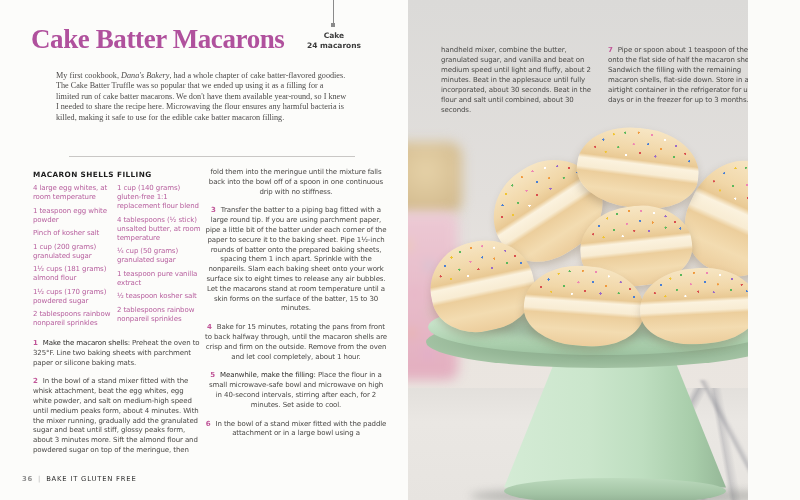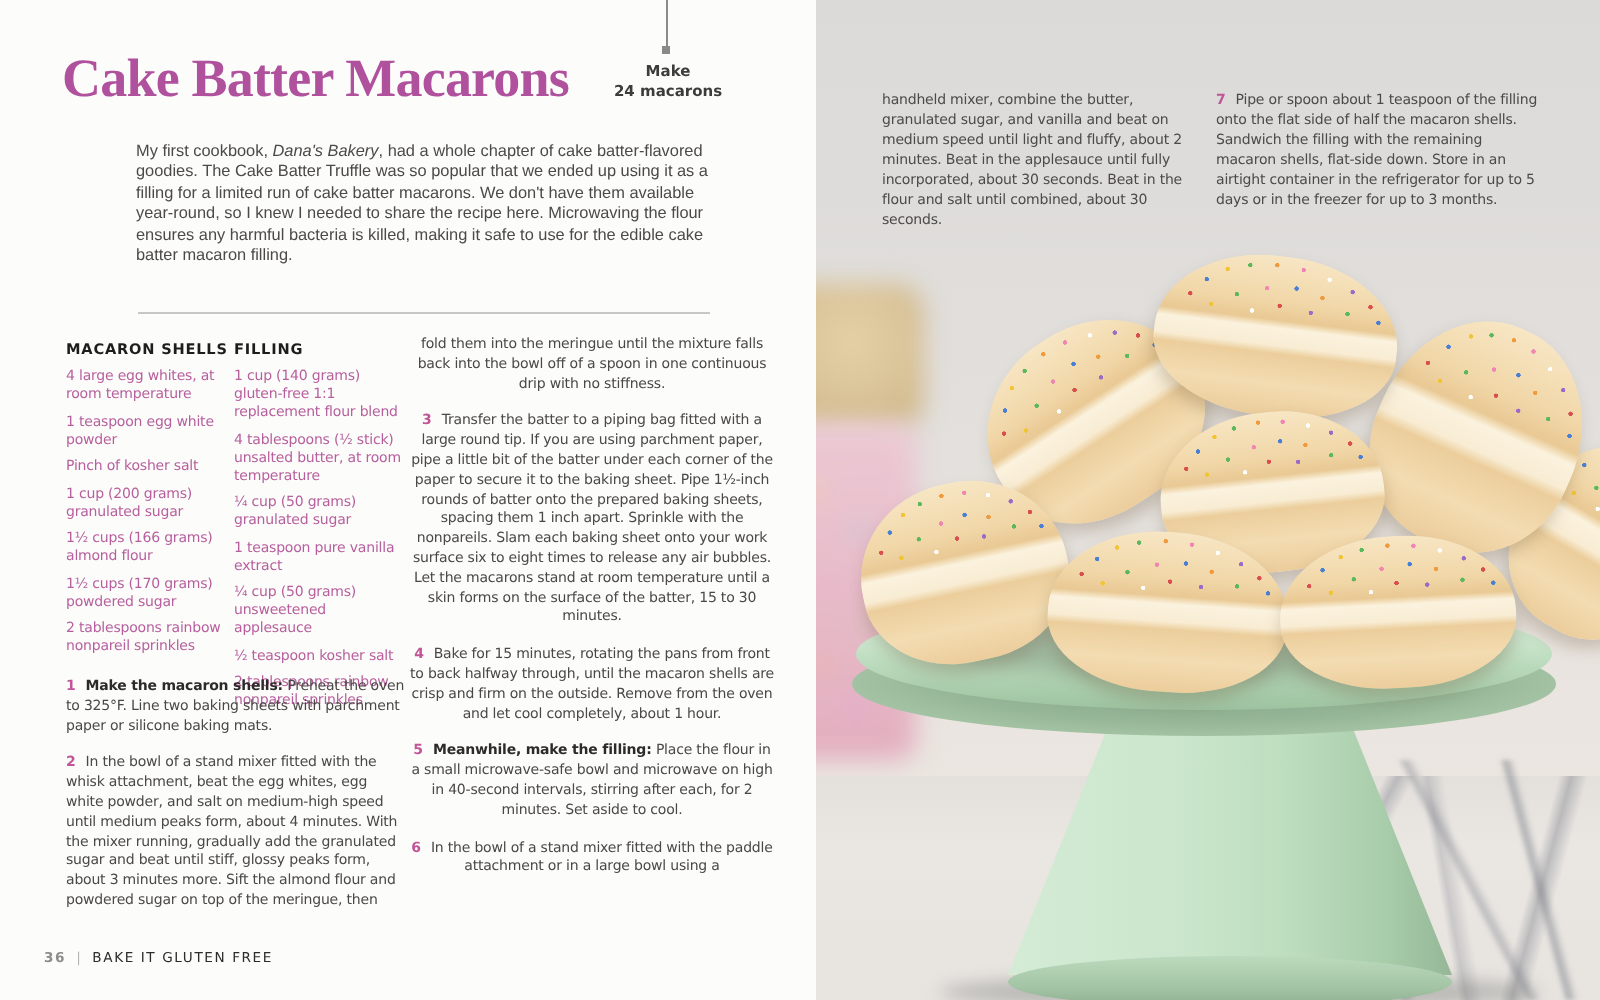--- a/index.html
+++ b/index.html
@@ -8,44 +8,44 @@
   .abs{position:absolute;}
 
   
   #page-left{left:0;top:0;width:408px;height:500px;background:#fcfcfa;}
   #title{left:31px;top:24px;width:330px;font-family:Liberation Serif, serif;
          font-weight:bold;font-size:27px;letter-spacing:-0.4px;color:#b0519d;}
   #leader-line{left:333px;top:0;width:1px;height:23px;background:#8a8a8a;}
   #leader-dot{left:331px;top:23px;width:4px;height:4px;background:#8a8a8a;}
   #makes{left:288px;top:31px;width:92px;text-align:center;font-size:7.5px;line-height:9.5px;
          color:#3c3c3c;font-weight:bold;}
-  #headnote{left:68px;top:71px;width:292px;font-family:Liberation Sans, sans-serif;
+  #headnote{left:56px;top:71px;width:292px;font-family:Liberation Serif, serif;
             font-size:8.2px;line-height:10.4px;color:#4c4a49;}
   #rule{left:69px;top:156px;width:286px;height:1px;background:#c9c7c5;}
 
   .ing-col{top:170px;font-size:7px;line-height:9px;letter-spacing:-0.1px;}
   #ing-col-shells{left:33px;width:82px;}
   #ing-col-filling{left:117px;width:86px;}
   .ing-header{font-weight:bold;color:#1d1d1d;font-size:7.3px;letter-spacing:.4px;margin:0 0 5px 0;}
   .ing{color:#b75f9e;margin:0 0 4.5px 0;}
 
   .steps{font-size:7px;line-height:9.8px;letter-spacing:-0.1px;color:#4a4846;}
   #steps-col1{left:33px;top:339px;width:170px;}
   #steps-col2{left:205px;top:168px;width:182px;text-align:center;}
   .step{margin:0 0 9px 0;}
   .num{color:#c05598;font-weight:bold;margin-right:5px;}
-  .lead{font-weight:bold;color:#2d2b2a;}
+  .lead{font-weight:normal;color:#2d2b2a;}
 
   #footer{left:22px;top:475px;width:220px;font-size:6.8px;letter-spacing:.8px;color:#2c2c2c;}
   #footer .pg{color:#8d8d8d;font-weight:bold;}
   #footer .sep{color:#b5b5b5;margin:0 5px;}
   #footer .bk{font-weight:normal;}
 
   
-  #photo{left:408px;top:0;width:392px;height:500px;overflow:hidden;
+  #photo{left:408px;top:0;width:340px;height:500px;overflow:hidden;
          background:linear-gradient(180deg,#dbdad8 0%,#e2dfdc 40%,#eae5e0 70%,#ece7e1 100%);}
 
   .photo-text{top:45px;font-size:7px;line-height:10px;letter-spacing:-0.1px;color:#4b4a48;}
   #photo-col-a{left:33px;width:158px;}
   #photo-col-b{left:200px;width:162px;}
 
   
   .blurred{filter:blur(6px);}
   #blur-lid{left:-18px;top:142px;width:72px;height:72px;border-radius:14px;
             background:radial-gradient(circle at 50% 40%,#e6d2a8,#cdb487);}
@@ -151,48 +151,47 @@
 </head>
 <body>
 
 <div id="page-left" class="abs">
 
   <div id="title" class="abs">Cake Batter Macarons</div>
 
   <div id="leader-line" class="abs"></div>
   <div id="leader-dot" class="abs"></div>
   <div id="makes" class="abs">
-    <div>Make</div>
+    <div>Cake</div>
     <div>24 macarons</div>
   </div>
 
   <div id="headnote" class="abs">
     <span>My first cookbook, </span><i>Dana's Bakery</i><span>, had a whole chapter of cake batter-flavored goodies. The Cake Batter Truffle was so popular that we ended up using it as a filling for a limited run of cake batter macarons. We don't have them available year-round, so I knew I needed to share the recipe here. Microwaving the flour ensures any harmful bacteria is killed, making it safe to use for the edible cake batter macaron filling.</span>
   </div>
 
   <div id="rule" class="abs"></div>
 
   <div id="ing-col-shells" class="abs ing-col">
     <p class="ing-header">MACARON SHELLS</p>
     <p class="ing">4 large egg whites, at room temperature</p>
     <p class="ing">1 teaspoon egg white powder</p>
     <p class="ing">Pinch of kosher salt</p>
     <p class="ing">1 cup (200 grams) granulated sugar</p>
-    <p class="ing">1½ cups (166 grams) almond flour</p>
+    <p class="ing">1½ cups (181 grams) almond flour</p>
     <p class="ing">1½ cups (170 grams) powdered sugar</p>
     <p class="ing">2 tablespoons rainbow nonpareil sprinkles</p>
   </div>
 
   <div id="ing-col-filling" class="abs ing-col">
     <p class="ing-header">FILLING</p>
     <p class="ing">1 cup (140 grams) gluten-free 1:1 replacement flour blend</p>
     <p class="ing">4 tablespoons (½ stick) unsalted butter, at room temperature</p>
     <p class="ing">¼ cup (50 grams) granulated sugar</p>
     <p class="ing">1 teaspoon pure vanilla extract</p>
-    <p class="ing">¼ cup (50 grams) unsweetened applesauce</p>
     <p class="ing">½ teaspoon kosher salt</p>
     <p class="ing">2 tablespoons rainbow nonpareil sprinkles</p>
   </div>
 
   <div id="steps-col1" class="abs steps">
     <p class="step"><span class="num">1</span><span class="lead">Make the macaron shells:</span> <span>Preheat the oven to 325°F. Line two baking sheets with parchment paper or silicone baking mats.</span></p>
     <p class="step"><span class="num">2</span><span>In the bowl of a stand mixer fitted with the whisk attachment, beat the egg whites, egg white powder, and salt on medium-high speed until medium peaks form, about 4 minutes. With the mixer running, gradually add the granulated sugar and beat until stiff, glossy peaks form, about 3 minutes more. Sift the almond flour and powdered sugar on top of the meringue, then</span></p>
   </div>
 
   <div id="steps-col2" class="abs steps">

